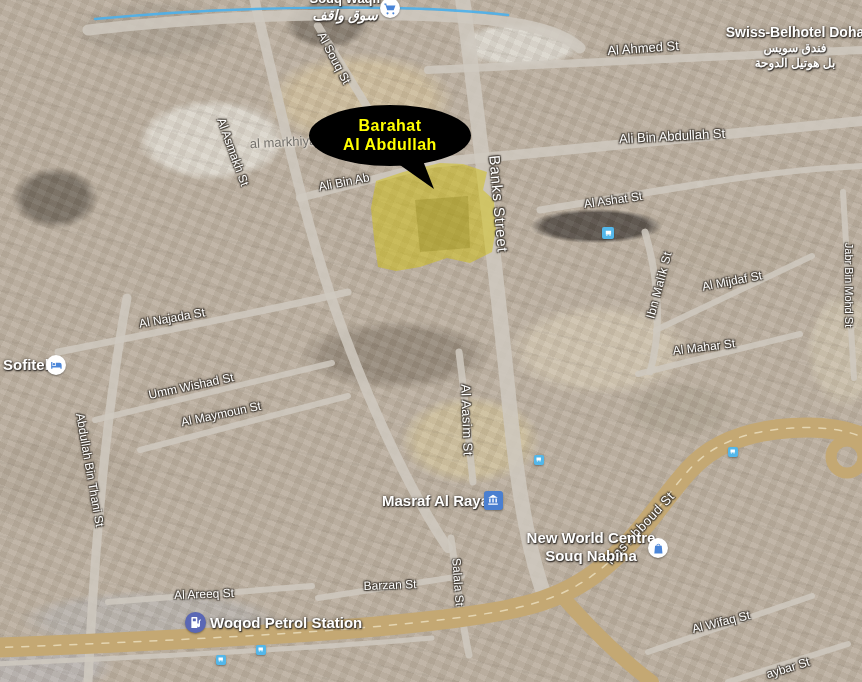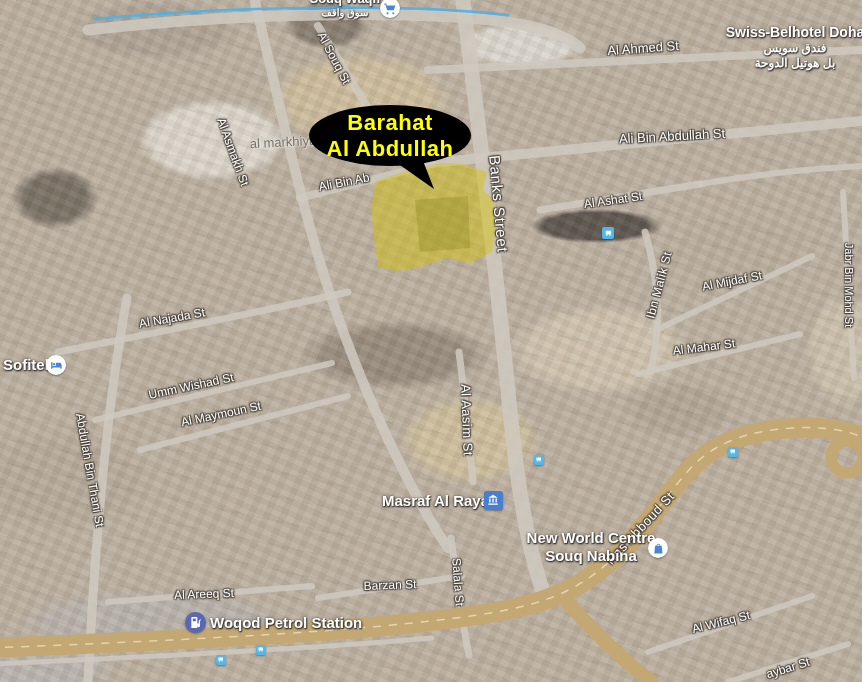--- a/index.html
+++ b/index.html
@@ -41,21 +41,21 @@
       text-shadow:0 0 2px #e9e4dc,0 0 2px #e9e4dc,1px 1px 2px #e9e4dc;}
   .poi{position:absolute;color:#fff;font-weight:bold;
       text-shadow:0 1px 2px rgba(50,45,40,.85),0 0 3px rgba(50,45,40,.7),1px 1px 1px rgba(50,45,40,.8);}
   .poi .ln{display:block;line-height:1.22;}
   .micon{position:absolute;display:flex;align-items:center;justify-content:center;
       box-shadow:0 1px 2px rgba(0,0,0,.35);}
   .micon svg{display:block;width:74%;height:74%;}
   .callout{position:absolute;left:309px;top:105px;width:162px;height:61px;
       background:#000;border-radius:50%;display:flex;flex-direction:column;
       align-items:center;justify-content:center;z-index:30;}
-  .callout .cl{font-size:22px;font-weight:bold;line-height:1.18;letter-spacing:.5px;}
+  .callout .cl{font-size:16px;font-weight:bold;line-height:1.18;letter-spacing:.5px;}
   .gwm{position:absolute;left:436px;top:648px;color:#fff;font-size:26px;font-weight:bold;
       letter-spacing:.5px;z-index:25;
       text-shadow:0 1px 3px rgba(90,88,86,.9),0 0 2px rgba(110,108,104,.9);}
 </style>
 </head>
 <body>
 
 <div class="map">
   <div class="base"></div>
 
@@ -117,21 +117,21 @@
       <div class="st" style="left: 390px; top: 585px; font-size: 12px; letter-spacing: 0px; transform: translate(-50%, -50%) rotate(-2deg);">Barzan St</div>
       <div class="st" style="left: 458px; top: 582px; font-size: 12px; letter-spacing: 0px; transform: translate(-50%, -50%) rotate(86deg);">Salala St</div>
       <div class="st" style="left: 640px; top: 528px; font-size: 13px; letter-spacing: 0.5px; transform: translate(-50%, -50%) rotate(-47deg);">Ras Abboud St</div>
       <div class="st" style="left: 721px; top: 622px; font-size: 12px; letter-spacing: 0px; transform: translate(-50%, -50%) rotate(-14deg);">Al Wifaq St</div>
       <div class="st" style="left: 788px; top: 668px; font-size: 12px; letter-spacing: 0px; transform: translate(-50%, -50%) rotate(-17deg);">aybar St</div>
       <div class="district" style="left: 283px; top: 142px; transform: translate(-50%, -50%) rotate(-3deg);">al markhiya</div>
     </div>
   <div id="pois">
       <div class="poi" style="left: 303px; top: -9px; text-align: center; width: 84px;">
         <span class="ln" style="font-size: 13px;">Souq Waqif</span>
-        <span class="ln" style="font-size: 10px;">سوق واقف</span>
+        <span class="ln" style="font-size: 14px; font-style: italic;">سوق واقف</span>
       </div>
       <div class="micon" style="left: 380px; top: -2px; width: 20px; height: 20px; background: rgb(255, 255, 255); border-radius: 50%;">
         <svg viewBox="0 0 24 24">
           <path fill="#4a85d8" d="M7.3 18.3a1.7 1.7 0 1 0 .1 3.4 1.7 1.7 0 0 0-.1-3.4zm9.4 0a1.7 1.7 0 1 0 .1 3.4 1.7 1.7 0 0 0-.1-3.4zM6.9 15.2h10.4l2.9-7.8H6L5.3 4H2.2v2h1.7l3 9.2z"></path>
         </svg>
       </div>
       <div class="poi" style="left: 725px; top: 24px; text-align: center; width: 140px;">
         <span class="ln" style="font-size: 14px;">Swiss-Belhotel Doha</span>
         <span class="ln" style="font-size: 12px;">فندق سويس</span>
         <span class="ln" style="font-size: 12px;">بل هوتيل الدوحة</span>

